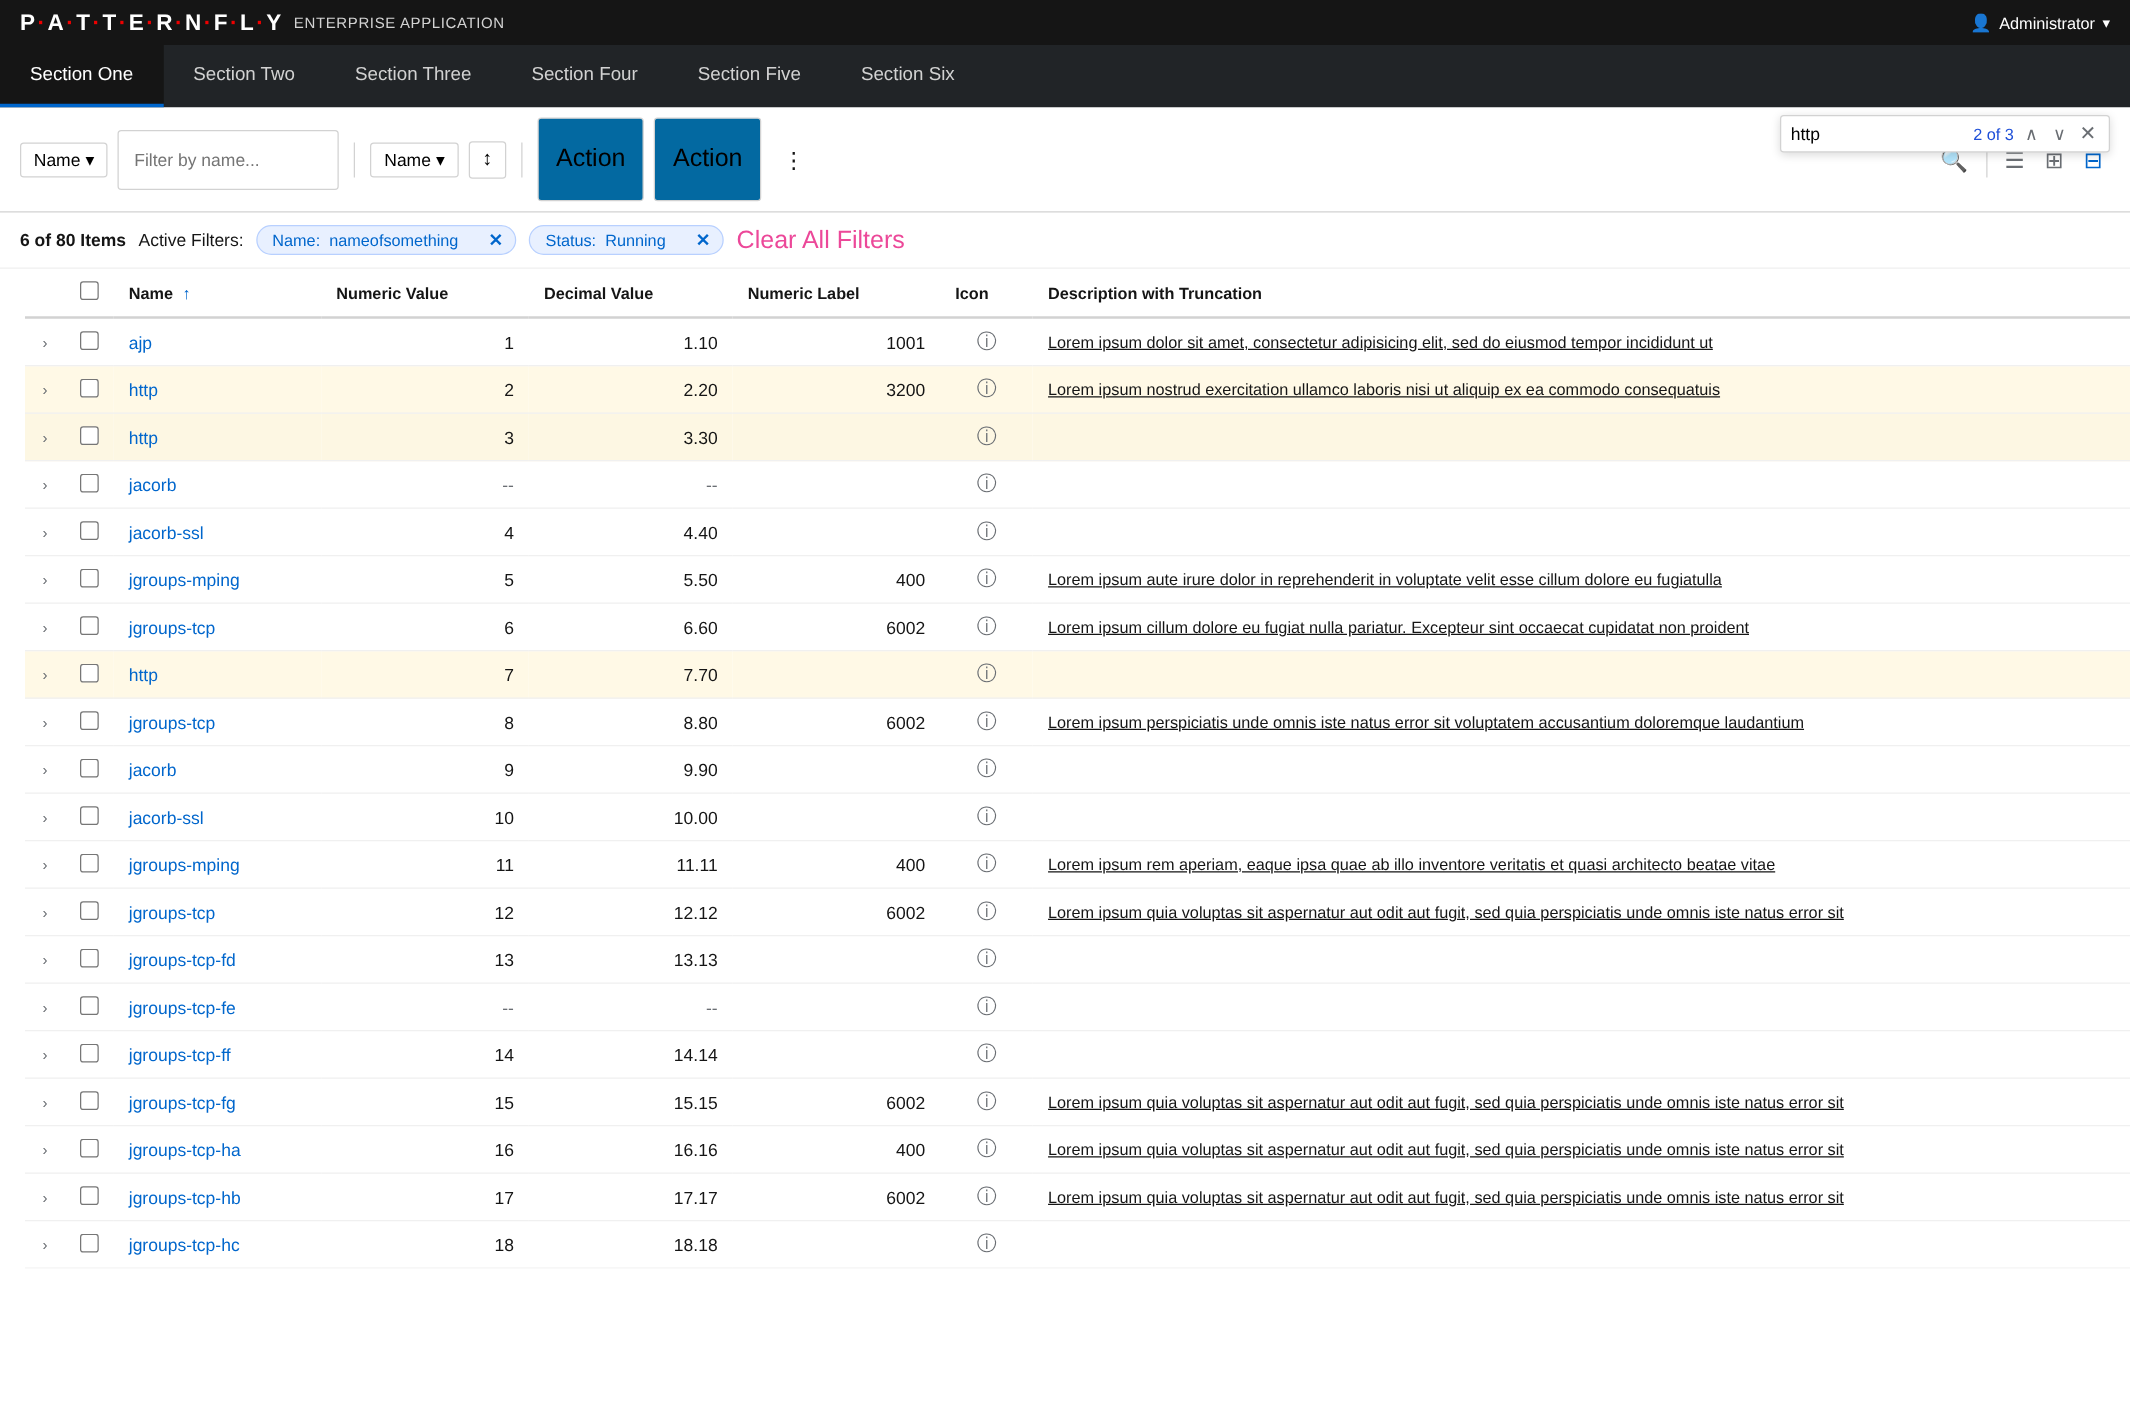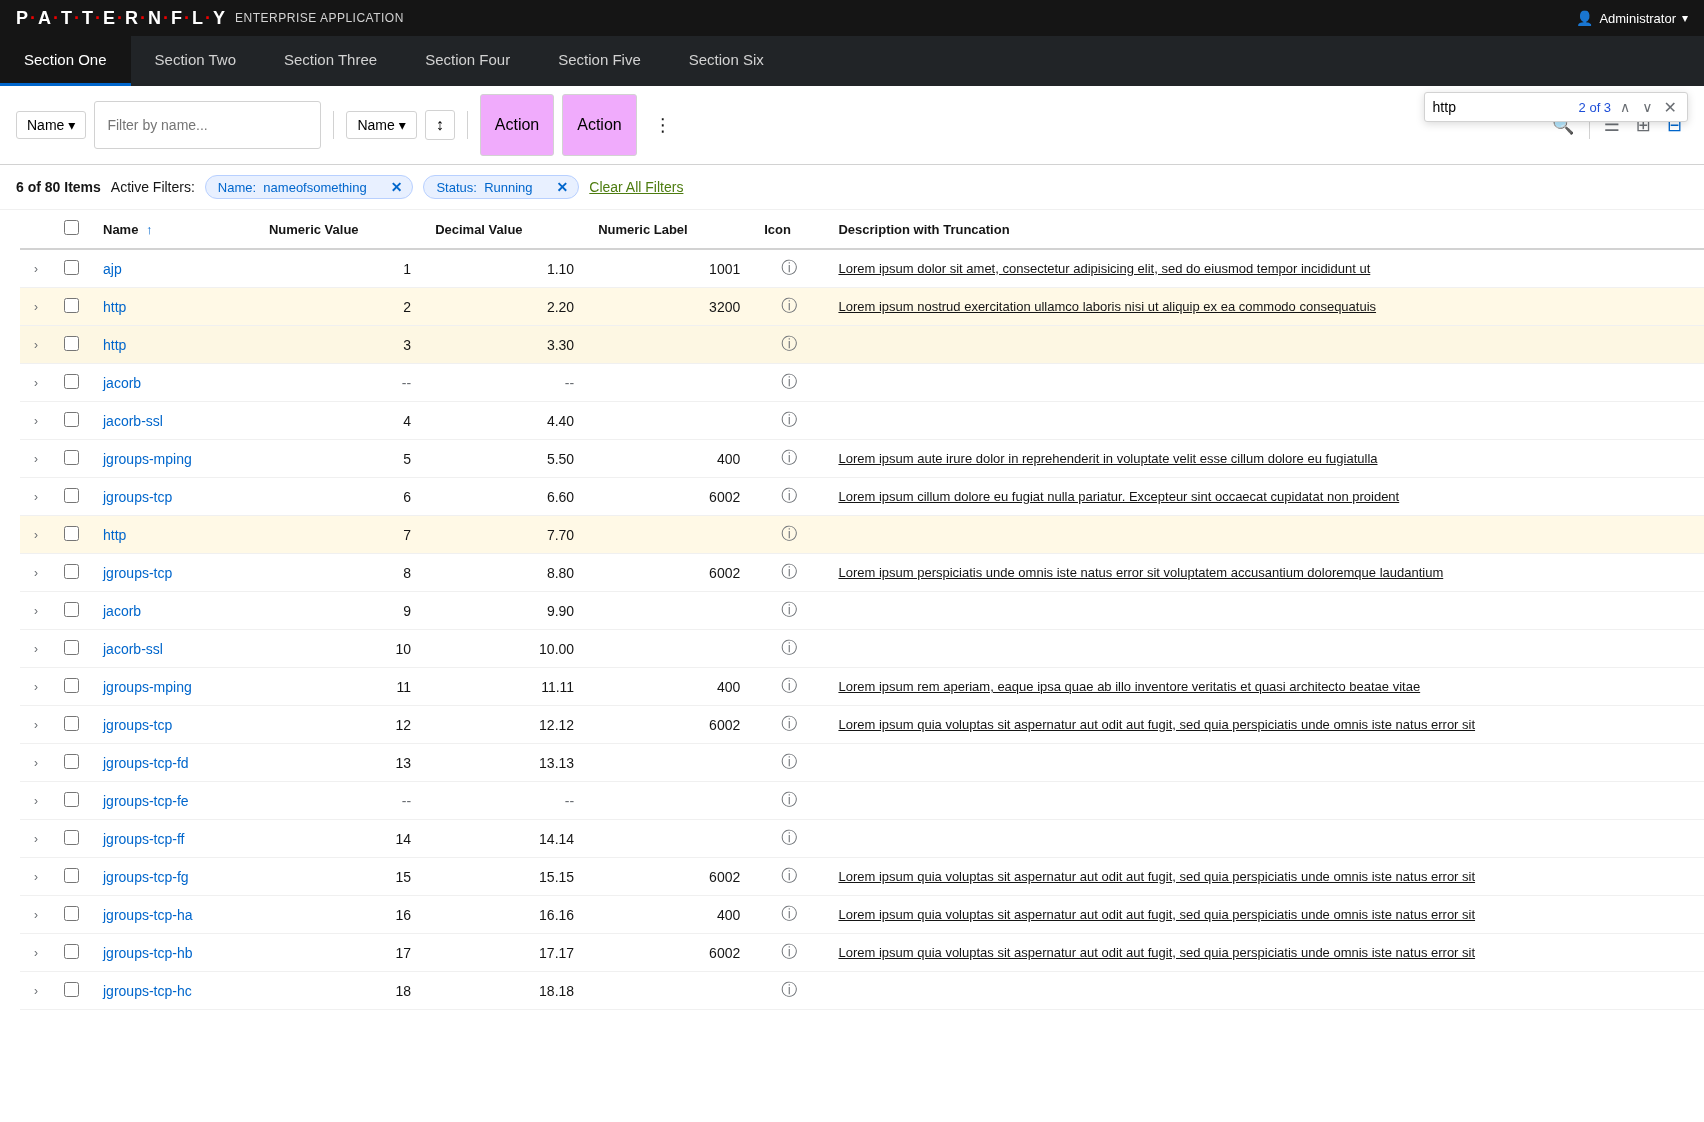--- a/index.html
+++ b/index.html
@@ -95,40 +95,40 @@
       background: #fff;
       cursor: pointer;
       font-size: 14px;
       white-space: nowrap;
     }
     .filter-input {
       border: 1px solid #d2d2d2;
       border-radius: 3px;
       padding: 15px 12px;
       font-size: 14px;
-      width: 227px;
+      width: 177px;
       outline: none;
     }
     .sort-btn {
       border: 1px solid #d2d2d2;
       border-radius: 3px;
       padding: 5px 10px;
       background: #fff;
       cursor: pointer;
       font-size: 16px;
       display: flex;
       align-items: center;
     }
     .action-btn {
       border: 1px solid #d2d2d2;
       border-radius: 3px;
       padding: 21px 14px;
-      background: #f0abfc;
-      cursor: pointer;
-      font-size: 16px;
+      background: #0369a1;
+      cursor: pointer;
+      font-size: 20px;
     }
     .kebab-btn {
       border: 1px solid transparent;
       border-radius: 3px;
       padding: 5px 8px;
       background: transparent;
       cursor: pointer;
       font-size: 18px;
       color: #151515;
     }
@@ -218,27 +218,26 @@
       gap: 24px;
       color: #06c;
     }
     .filter-chip-x {
       cursor: pointer;
       color: #06c;
       font-weight: bold;
       font-size: 14px;
     }
     .clear-all {
-      color: #4d7c0f;
-      font-size: 14px;
+      color: #ec4899;
+      font-size: 20px;
       cursor: pointer;
       background: none;
       border: none;
       padding: 0;
-      text-decoration: underline;
     }
 
     
     .table-wrap {
       overflow-x: auto;
       margin-left: 20px;
     }
     table {
       width: 100%;
       border-collapse: collapse;

